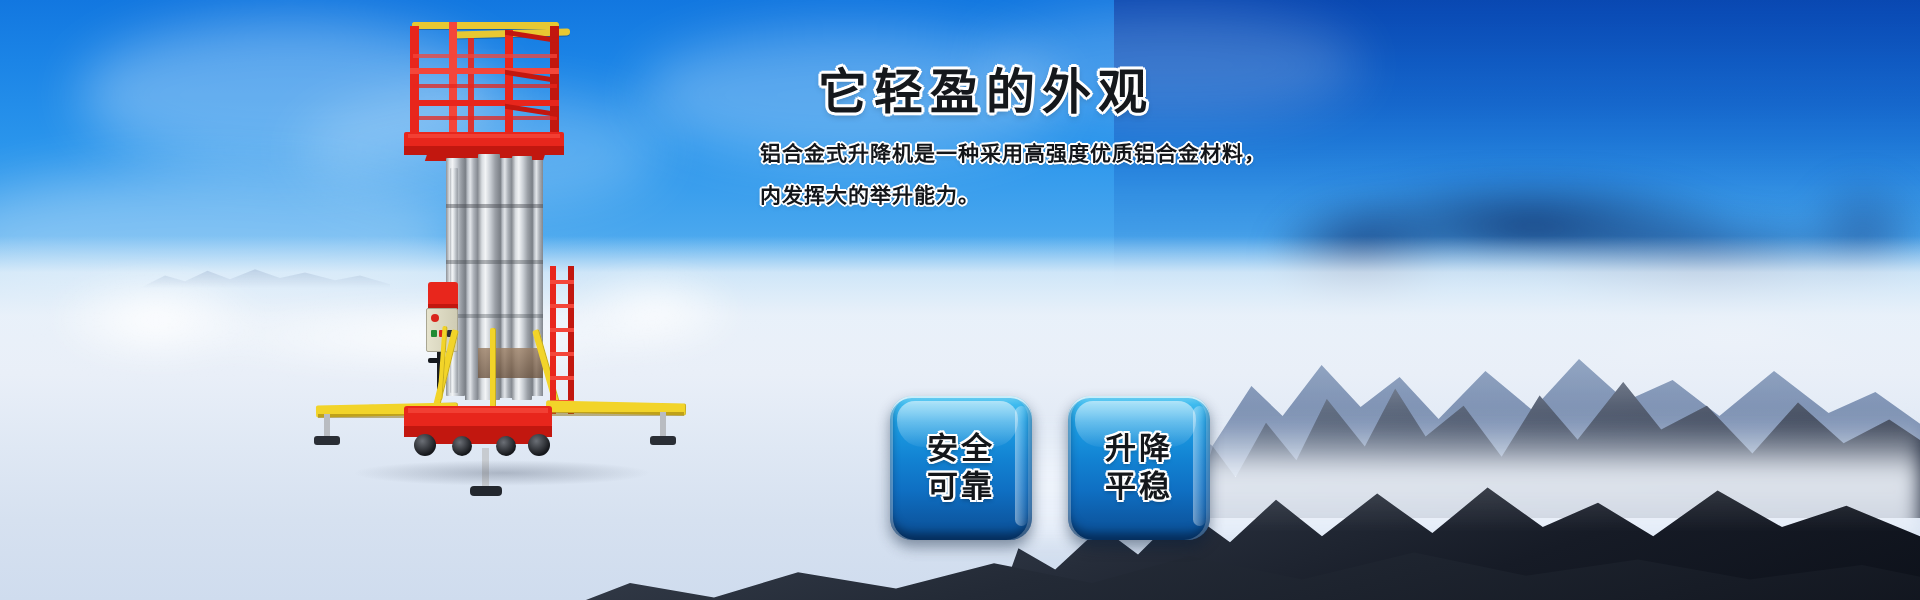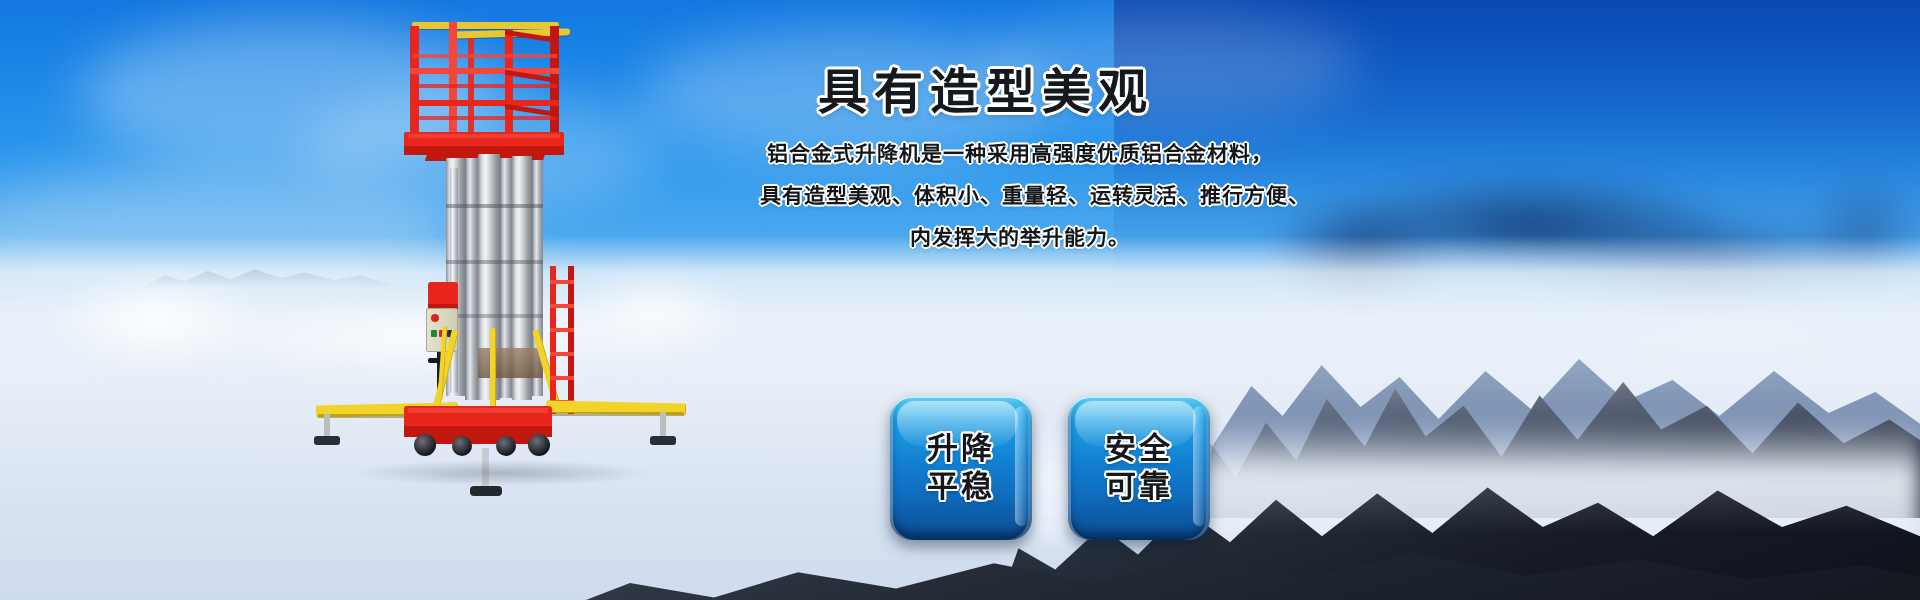--- a/index.html
+++ b/index.html
@@ -175,21 +175,21 @@
     font-size:49px; font-weight:bold; letter-spacing:7px;
     color:#15181c;
     text-shadow:
       -2px -2px 0 #fff,  2px -2px 0 #fff, -2px  2px 0 #fff,  2px  2px 0 #fff,
       -3px  0   0 #fff,  3px  0   0 #fff,  0  -3px 0 #fff,  0   3px 0 #fff,
        0 3px 7px rgba(0,0,0,.30);
     white-space:nowrap;
   }
   .para{
     position:absolute; left:760px; top:133px; width:520px;
-    text-align:center;
+    text-align:left;
   }
   .para .ln{
     font-size:21px; font-weight:bold; line-height:42px; letter-spacing:1px;
     color:#13161a; white-space:nowrap;
     text-shadow:
       -1.4px -1.4px 0 #fff, 1.4px -1.4px 0 #fff,
       -1.4px  1.4px 0 #fff, 1.4px  1.4px 0 #fff,
       -2px 0 0 #fff, 2px 0 0 #fff, 0 -2px 0 #fff, 0 2px 0 #fff,
        0 2px 5px rgba(0,0,0,.22);
   }
@@ -363,37 +363,36 @@
     <div class="m wheel" style="left:196px; top:428px; width:20px; height:20px;"></div>
     <div class="m wheel" style="left:228px; top:426px; width:22px; height:22px;"></div>
 
     <div class="m" style="left:182px; top:440px; width:7px;  height:42px; background:#c7cbd0;"></div>
     <div class="m" style="left:170px; top:478px; width:32px; height:10px; background:#23272e; border-radius:4px;"></div>
 
     <div class="m" style="left:52px; top:452px; width:300px; height:26px; border-radius:50%;
          background:radial-gradient(ellipse at center, rgba(60,70,90,.30), rgba(60,70,90,0) 70%);"></div>
   </div>
 
-  <div class="headline">具有造型美观</div>
+  <div class="headline">它轻盈的外观</div>
 
   <div class="para">
     <div class="ln">铝合金式升降机是一种采用高强度优质铝合金材料，</div>
-    <div class="ln">具有造型美观、体积小、重量轻、运转灵活、推行方便、</div>
     <div class="ln">内发挥大的举升能力。</div>
   </div>
 
   <div class="features">
 
 
+
+    <div class="fbtn">
+      <span class="fline">安全</span>
+      <span class="fline">可靠</span>
+    </div>
 
     <div class="fbtn">
       <span class="fline">升降</span>
       <span class="fline">平稳</span>
     </div>
 
-    <div class="fbtn">
-      <span class="fline">安全</span>
-      <span class="fline">可靠</span>
-    </div>
-
   </div>
 
 </div>
 
 </body></html>

